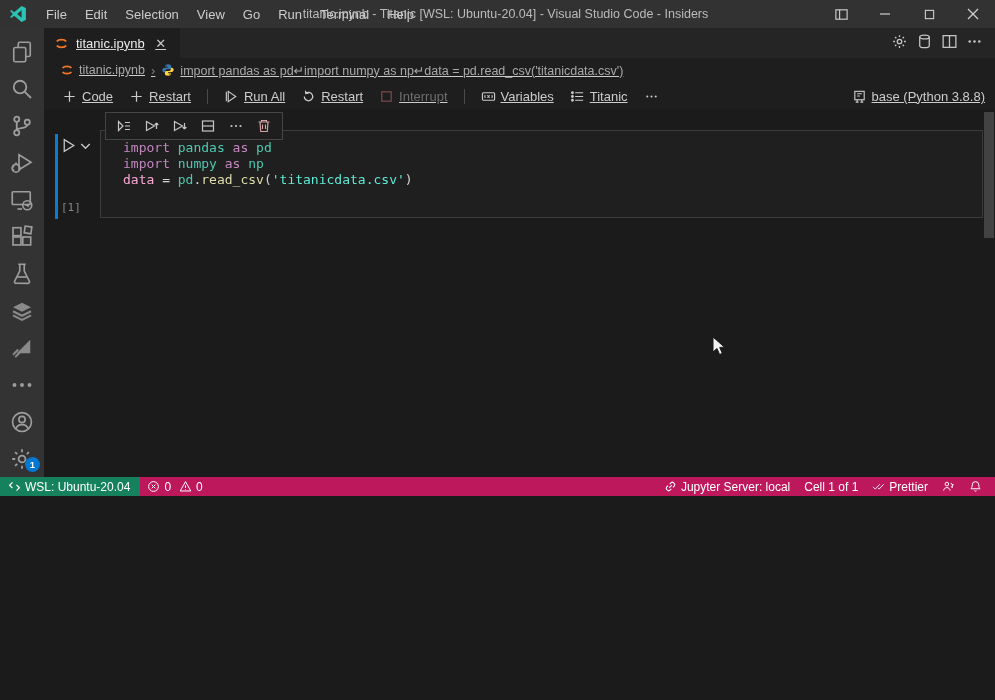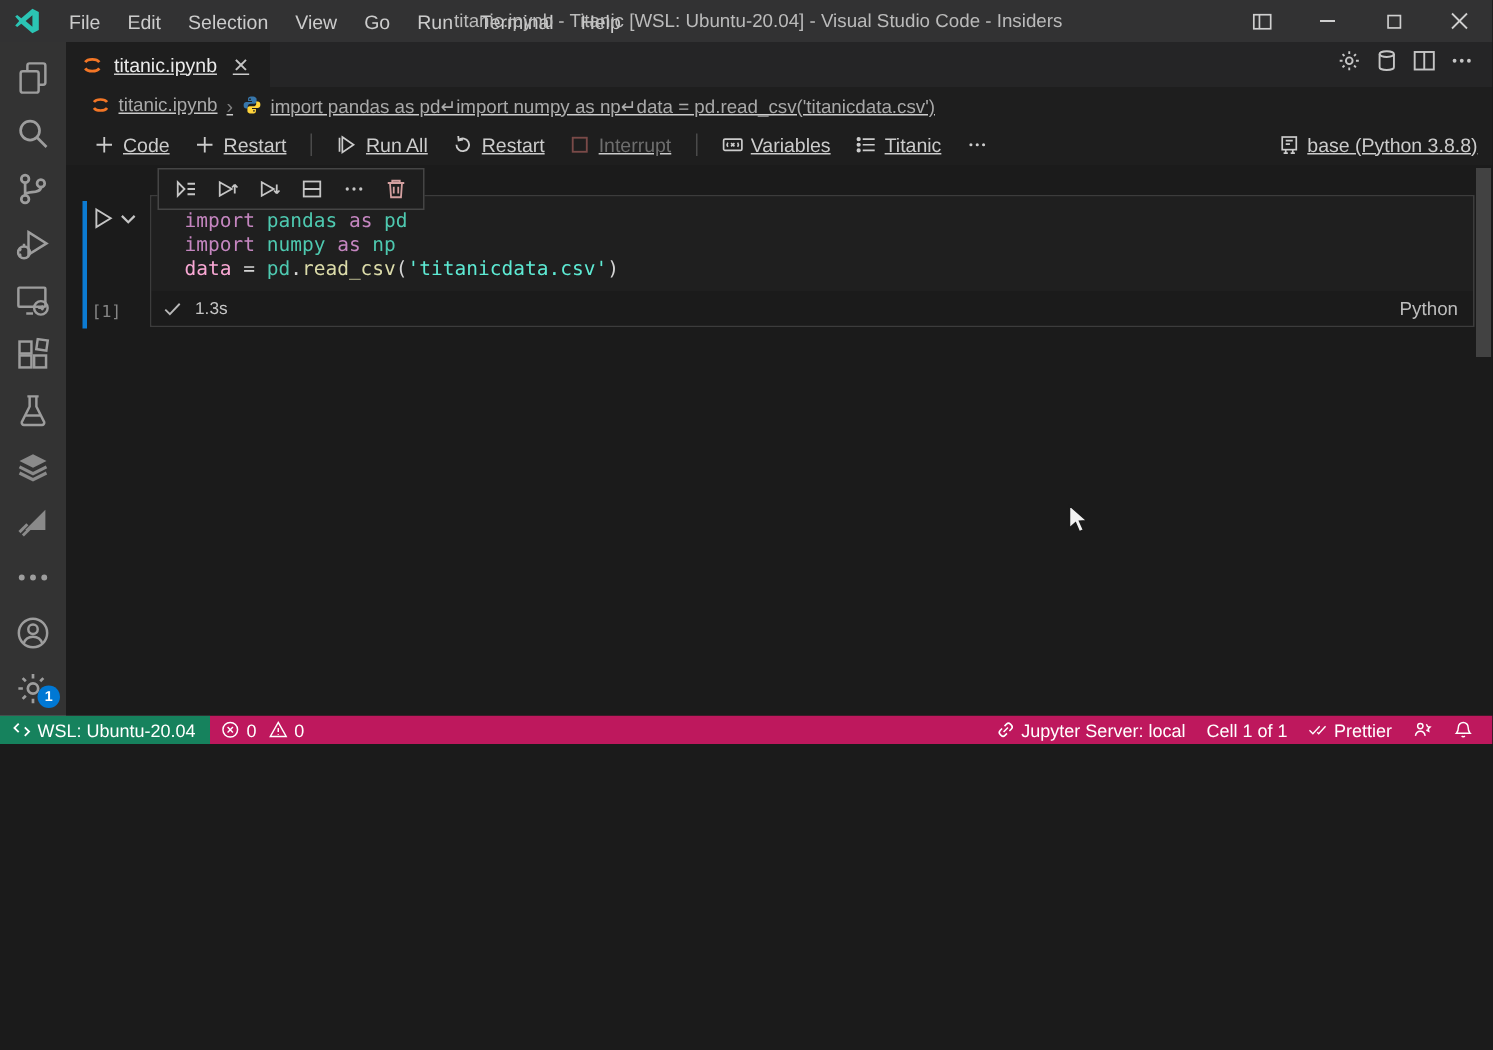--- a/index.html
+++ b/index.html
@@ -378,27 +378,20 @@
             </svg>
           <svg width="13" height="13" viewBox="0 0 16 16" fill="none" stroke="currentColor" stroke-width="1.4">
               <path d="M4 6.5 L8 10.5 L12 6.5"></path>
             </svg>
         </div>
 
         <div class="cell-exec-count">[1]</div>
 
         <div class="cell-frame">
           <div class="cell-code"><div class="code-line"><span class="tok-kw">import</span><span class="tok-type"> pandas</span><span class="tok-kw"> as</span><span class="tok-type"> pd</span></div><div class="code-line"><span class="tok-kw">import</span><span class="tok-type"> numpy</span><span class="tok-kw"> as</span><span class="tok-type"> np</span></div><div class="code-line"><span class="tok-var">data</span><span class="tok-op"> = </span><span class="tok-type">pd</span><span class="tok-op">.</span><span class="tok-fn">read_csv</span><span class="tok-op">(</span><span class="tok-str">'titanicdata.csv'</span><span class="tok-op">)</span></div></div>
-          <div class="cell-status">
-            <svg width="14" height="14" viewBox="0 0 16 16" fill="none" stroke="#b8b8b8" stroke-width="1.4">
-                <path d="M2.5 8.5 L6 12 L13.5 4"></path>
-              </svg>
-            <span class="dur">1.3s</span>
-            <span class="cell-lang">Python</span>
-          </div>
         </div>
 
         <svg class="mouse-cursor" width="18" height="22" viewBox="0 0 18 22">
           <path d="M1 1 L1 16 L5 12.5 L7.6 18.5 L10.3 17.3 L7.7 11.4 L12.5 11.2 Z" fill="#f2f2f2" stroke="#1b1b1b" stroke-width="1"></path>
         </svg>
 
       </div>
     </div>
   </div>
 

